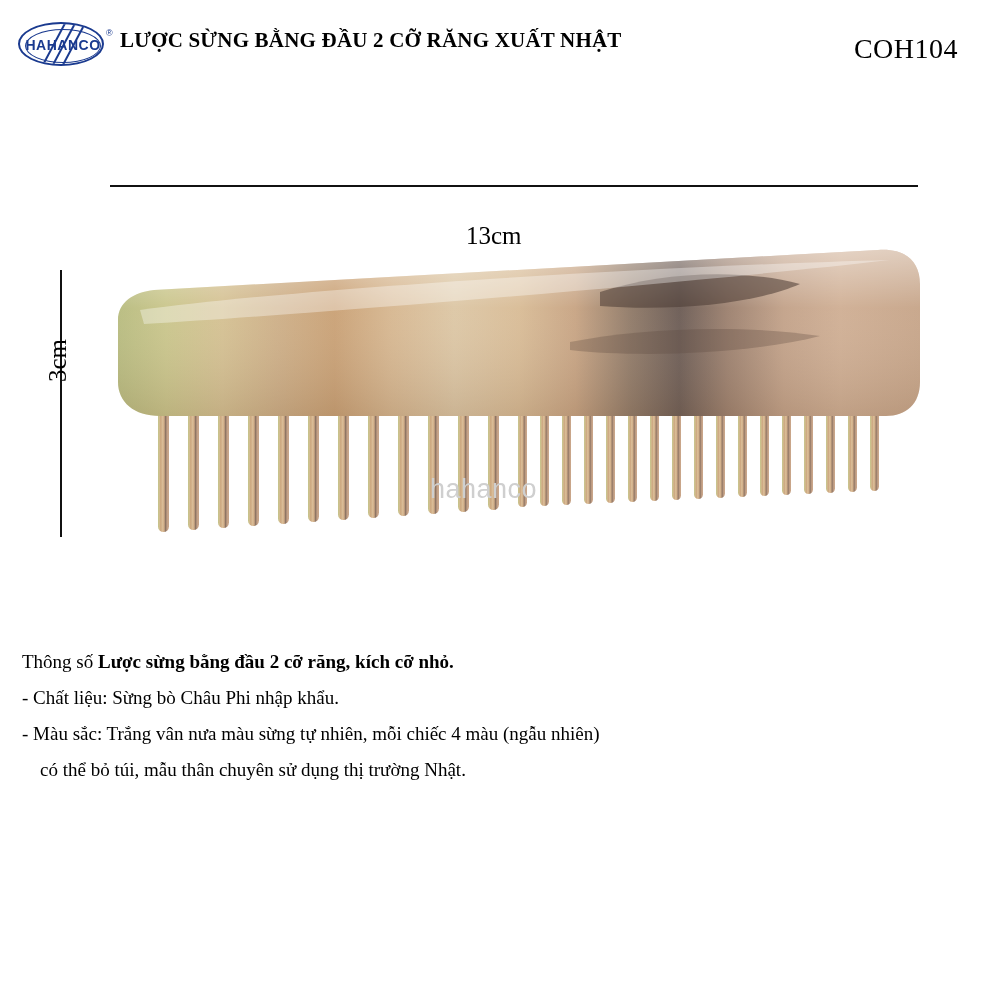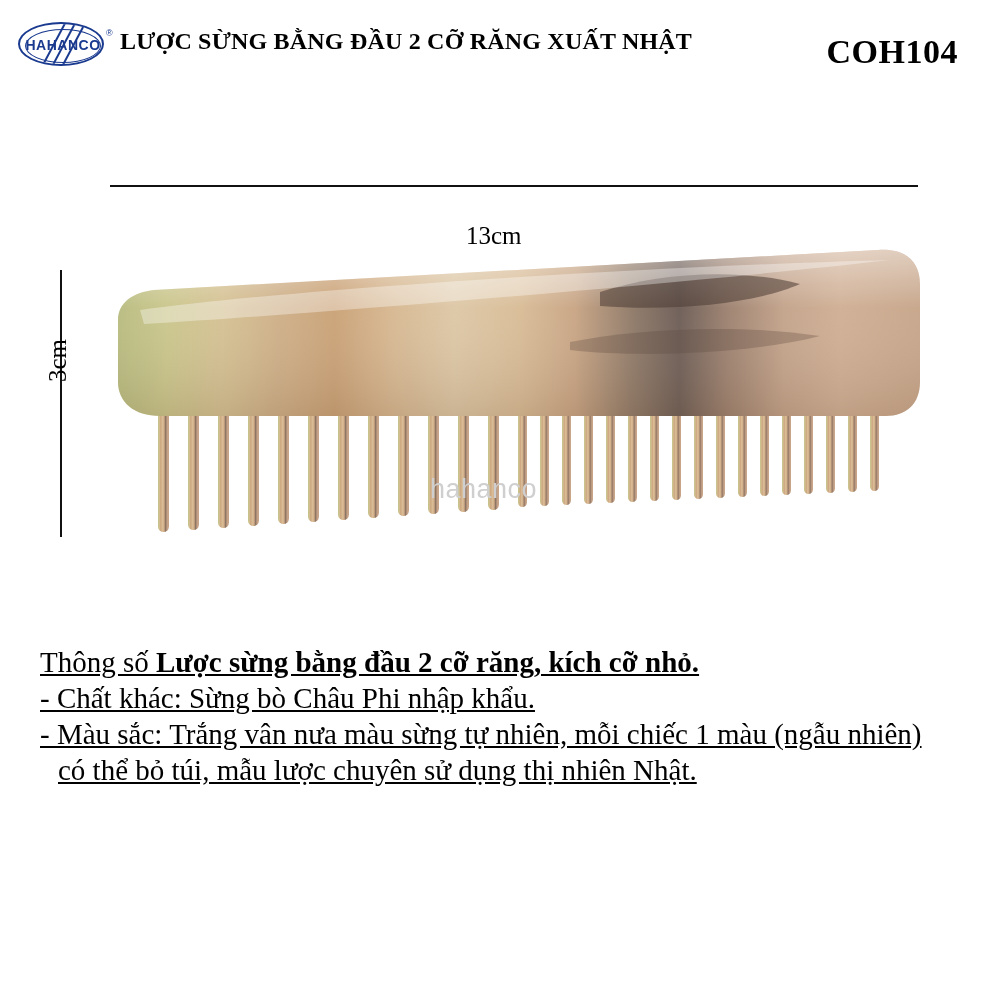--- a/index.html
+++ b/index.html
@@ -82,31 +82,31 @@
     font-size: 9px;
     font-family: "Liberation Sans", sans-serif;
     color: #1a3a8f;
   }
   .header-title {
     position: absolute;
     left: 120px;
     top: 28px;
     font-family: "Liberation Serif", serif;
     font-weight: bold;
-    font-size: 24px;
+    font-size: 21px;
     letter-spacing: 0.2px;
     white-space: nowrap;
   }
   .header-code {
     position: absolute;
     right: 42px;
     top: 33px;
     font-family: "Liberation Serif", serif;
-    font-weight: bold;
-    font-size: 34px;
+    font-weight: normal;
+    font-size: 28px;
     letter-spacing: 0.5px;
   }
 
   
   .product-area {
     position: absolute;
     top: 92px; left: 0;
     width: 916px;
     height: 540px;
   }
@@ -157,27 +157,26 @@
     position: absolute;
     left: 100px;
     top: 140px;
     width: 830px;
     height: 320px;
   }
 
   
   .specs {
     position: absolute;
-    left: 40px;
+    left: 22px;
     top: 644px;
     width: 960px;
     font-family: "Liberation Serif", serif;
-    font-size: 29px;
+    font-size: 19px;
     line-height: 36px;
-    text-decoration: underline;
   }
   .specs .line { white-space: nowrap; }
   .specs .b { font-weight: bold; }
   .specs .indent { padding-left: 132px; }
   .specs .indent2 { padding-left: 18px; }
 </style>
 </head>
 <body>
 
 <div class="header">
@@ -318,16 +317,16 @@
     </g>
   </svg>
 
   <div class="watermark">hahanco</div>
 </div>
 
 <div class="specs">
   <div class="line">
     <span>Thông số </span><span class="b">Lược sừng bằng đầu 2 cỡ răng, kích cỡ nhỏ.</span>
   </div>
-  <div class="line">- Chất khác: Sừng bò Châu Phi nhập khẩu.</div>
-  <div class="line">- Màu sắc: Trắng vân nưa màu sừng tự nhiên, mỗi chiếc 1 màu (ngẫu nhiên)</div>
-  <div class="line indent2">có thể bỏ túi, mẫu lược chuyên sử dụng thị nhiên Nhật.</div>
+  <div class="line">- Chất liệu: Sừng bò Châu Phi nhập khẩu.</div>
+  <div class="line">- Màu sắc: Trắng vân nưa màu sừng tự nhiên, mỗi chiếc 4 màu (ngẫu nhiên)</div>
+  <div class="line indent2">có thể bỏ túi, mẫu thân chuyên sử dụng thị trường Nhật.</div>
 </div>
 
 </body></html>

